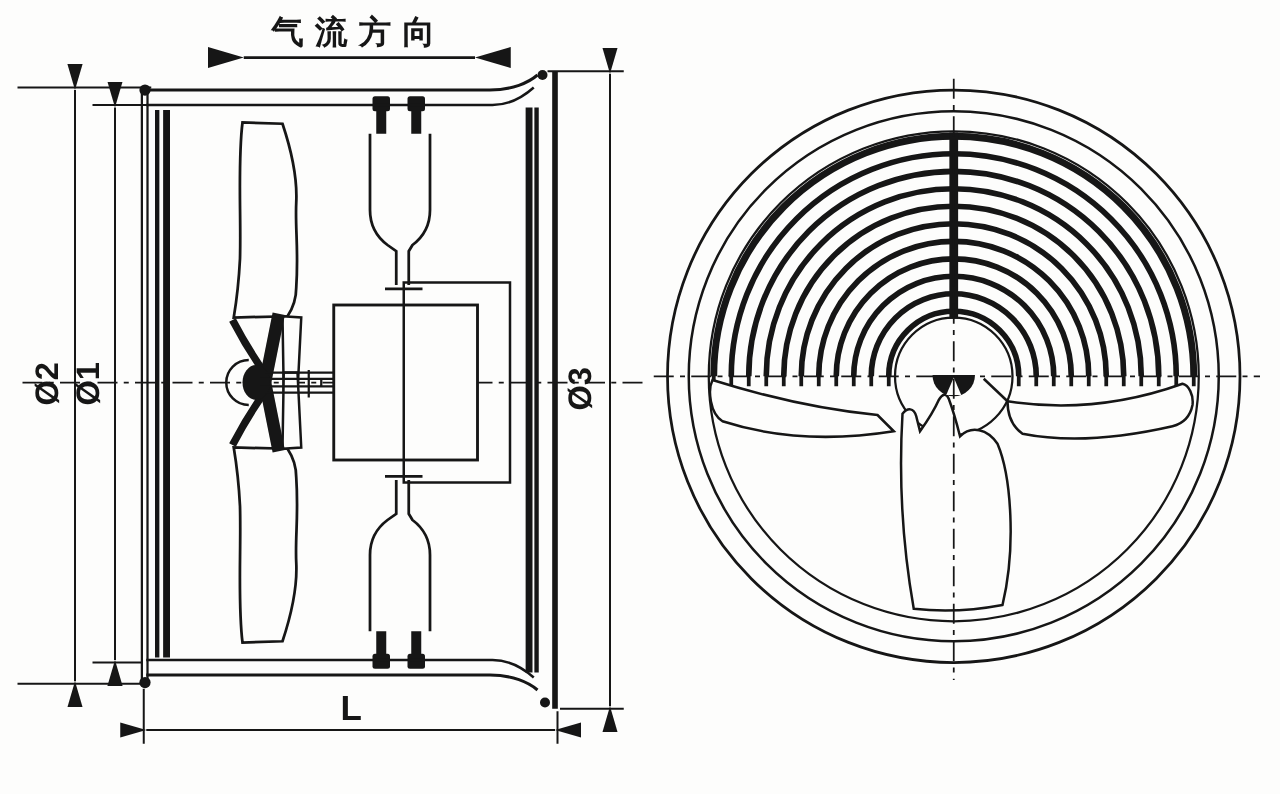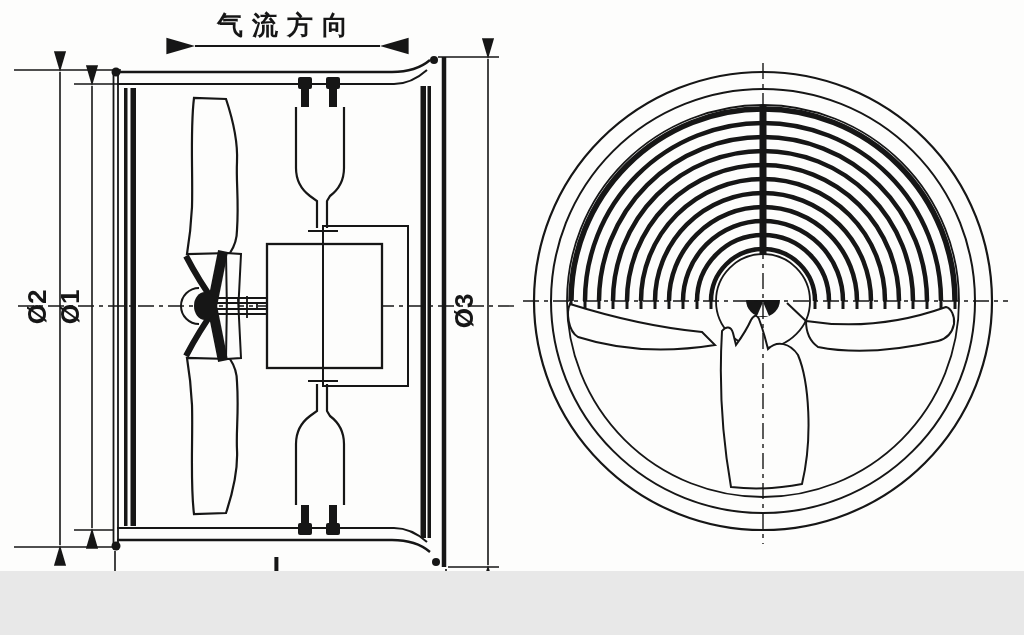--- a/index.html
+++ b/index.html
@@ -1,18 +1,18 @@
 <!DOCTYPE html>
 <html><head>
 <meta charset="utf-8">
 <style>
   html,body{margin:0;padding:0;background:#e8e8e8;}
   .page{
     position:relative;
-    width:1024px;height:571px;
+    width:1024px;height:635px;
     background:#fdfdfc;
     overflow:hidden;
     font-family:"Liberation Sans","DejaVu Sans",sans-serif;
   }
   svg{display:block;}
   .dim-label{
     font-family:"Liberation Sans","DejaVu Sans",sans-serif;
     font-weight:bold;
     fill:#161616;
   }

